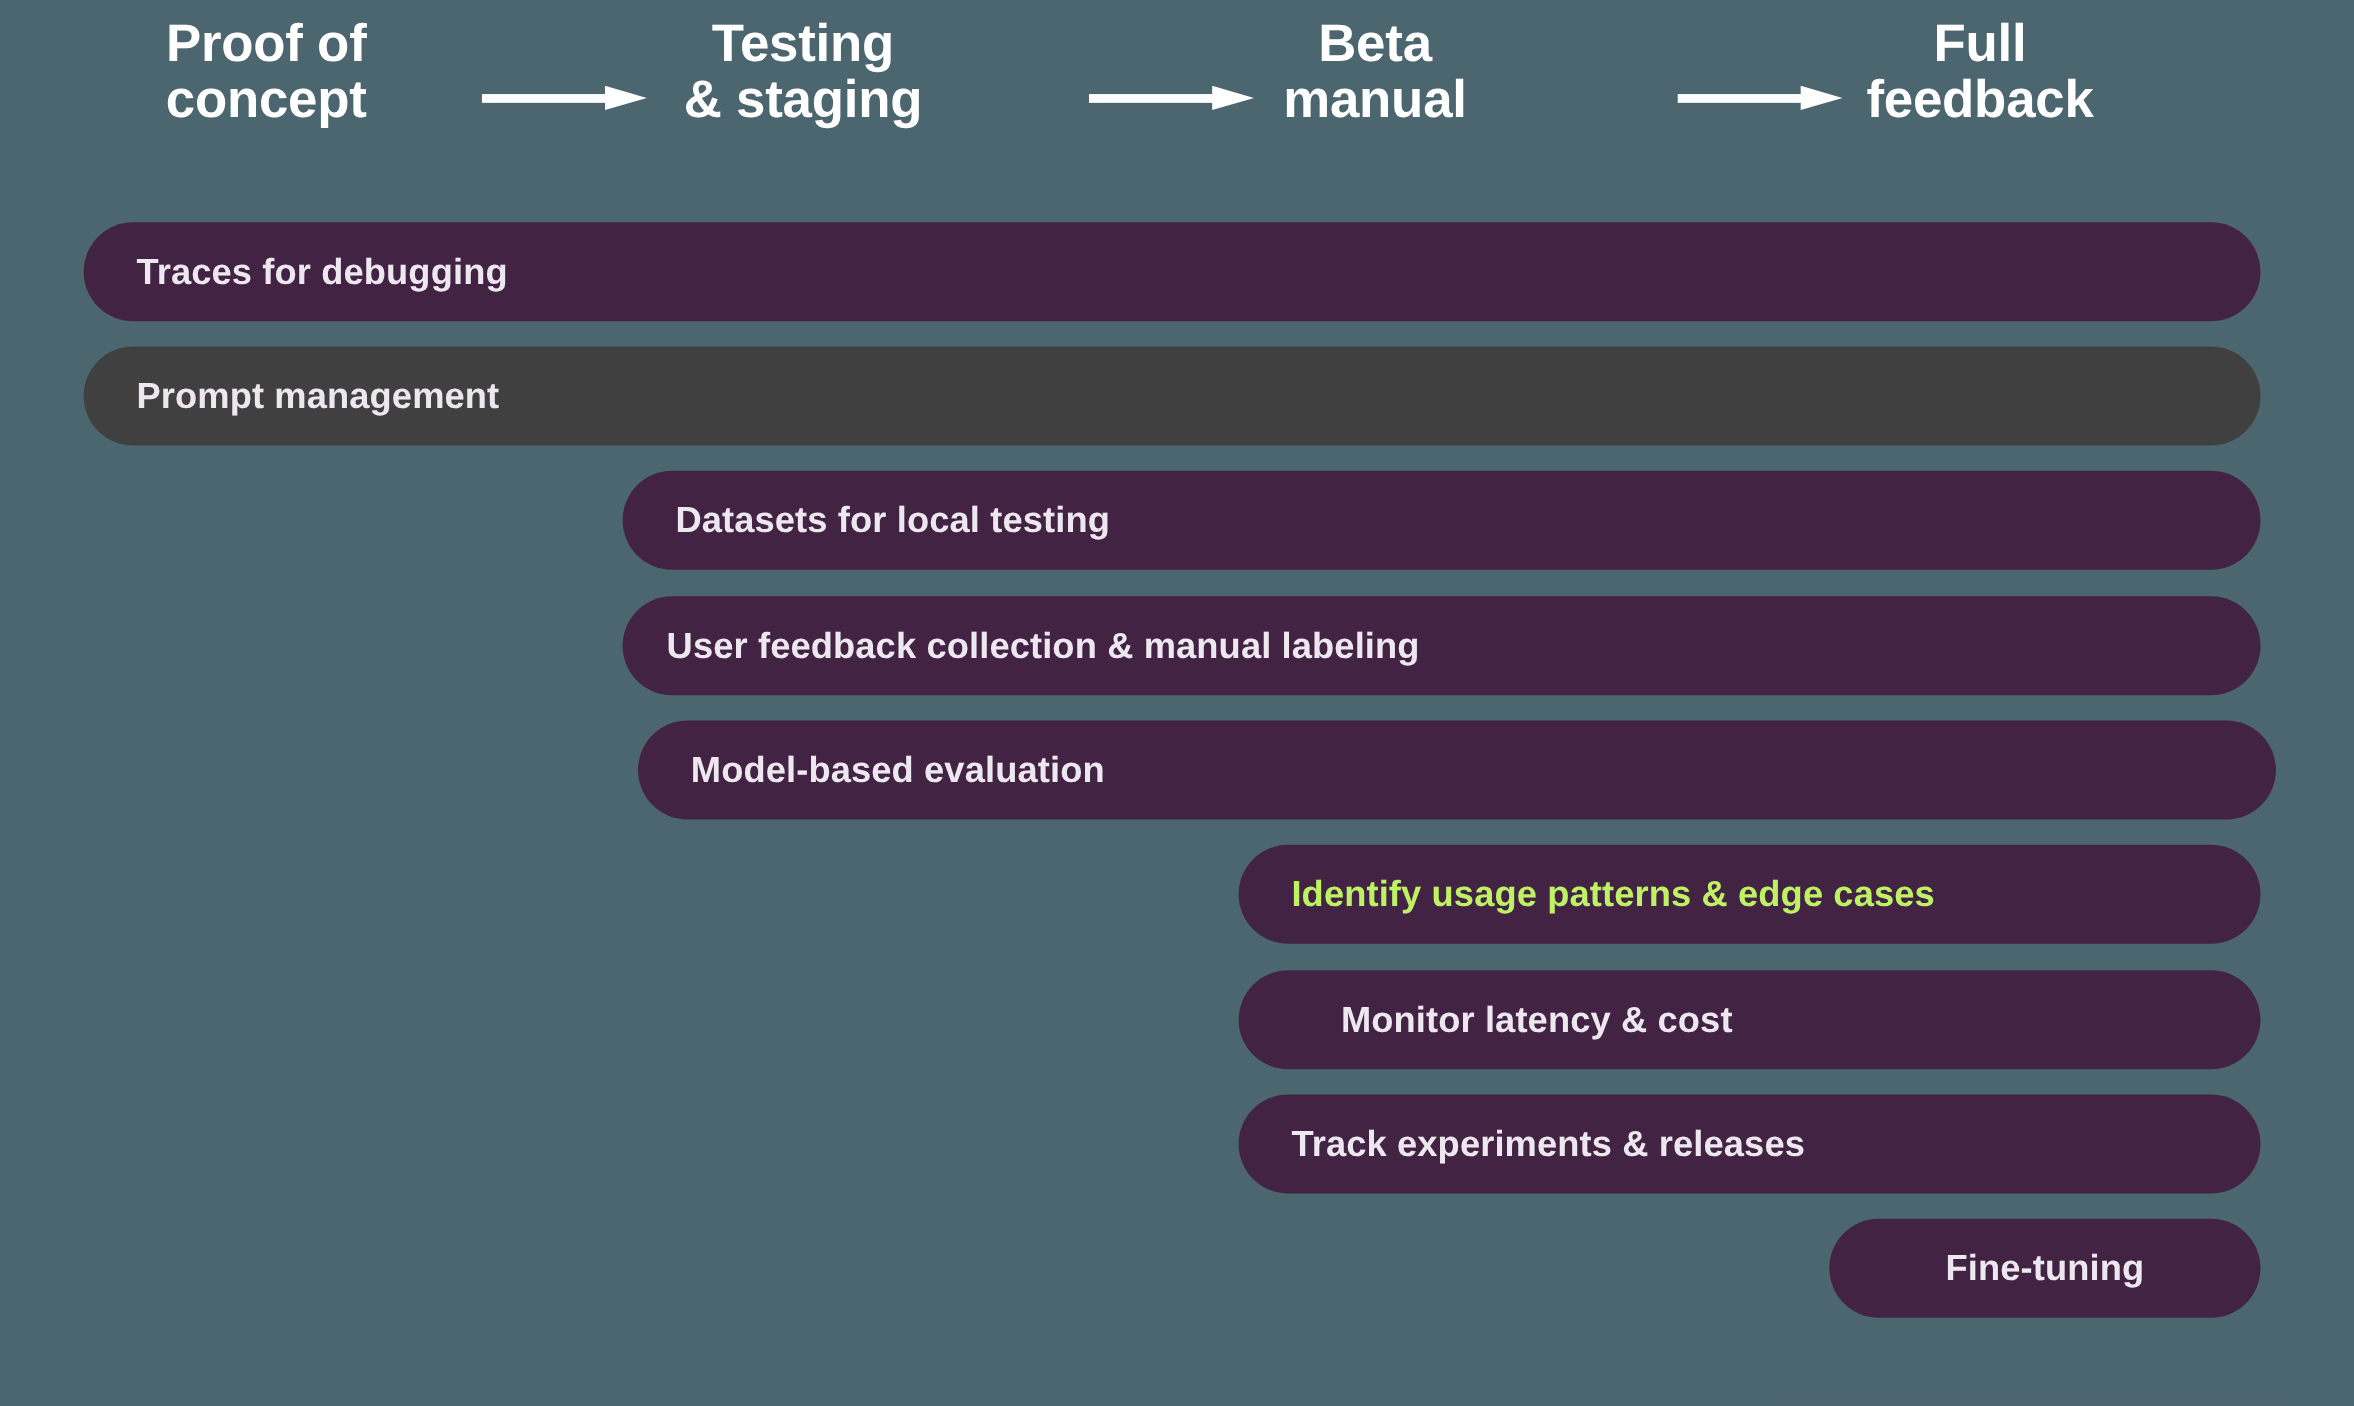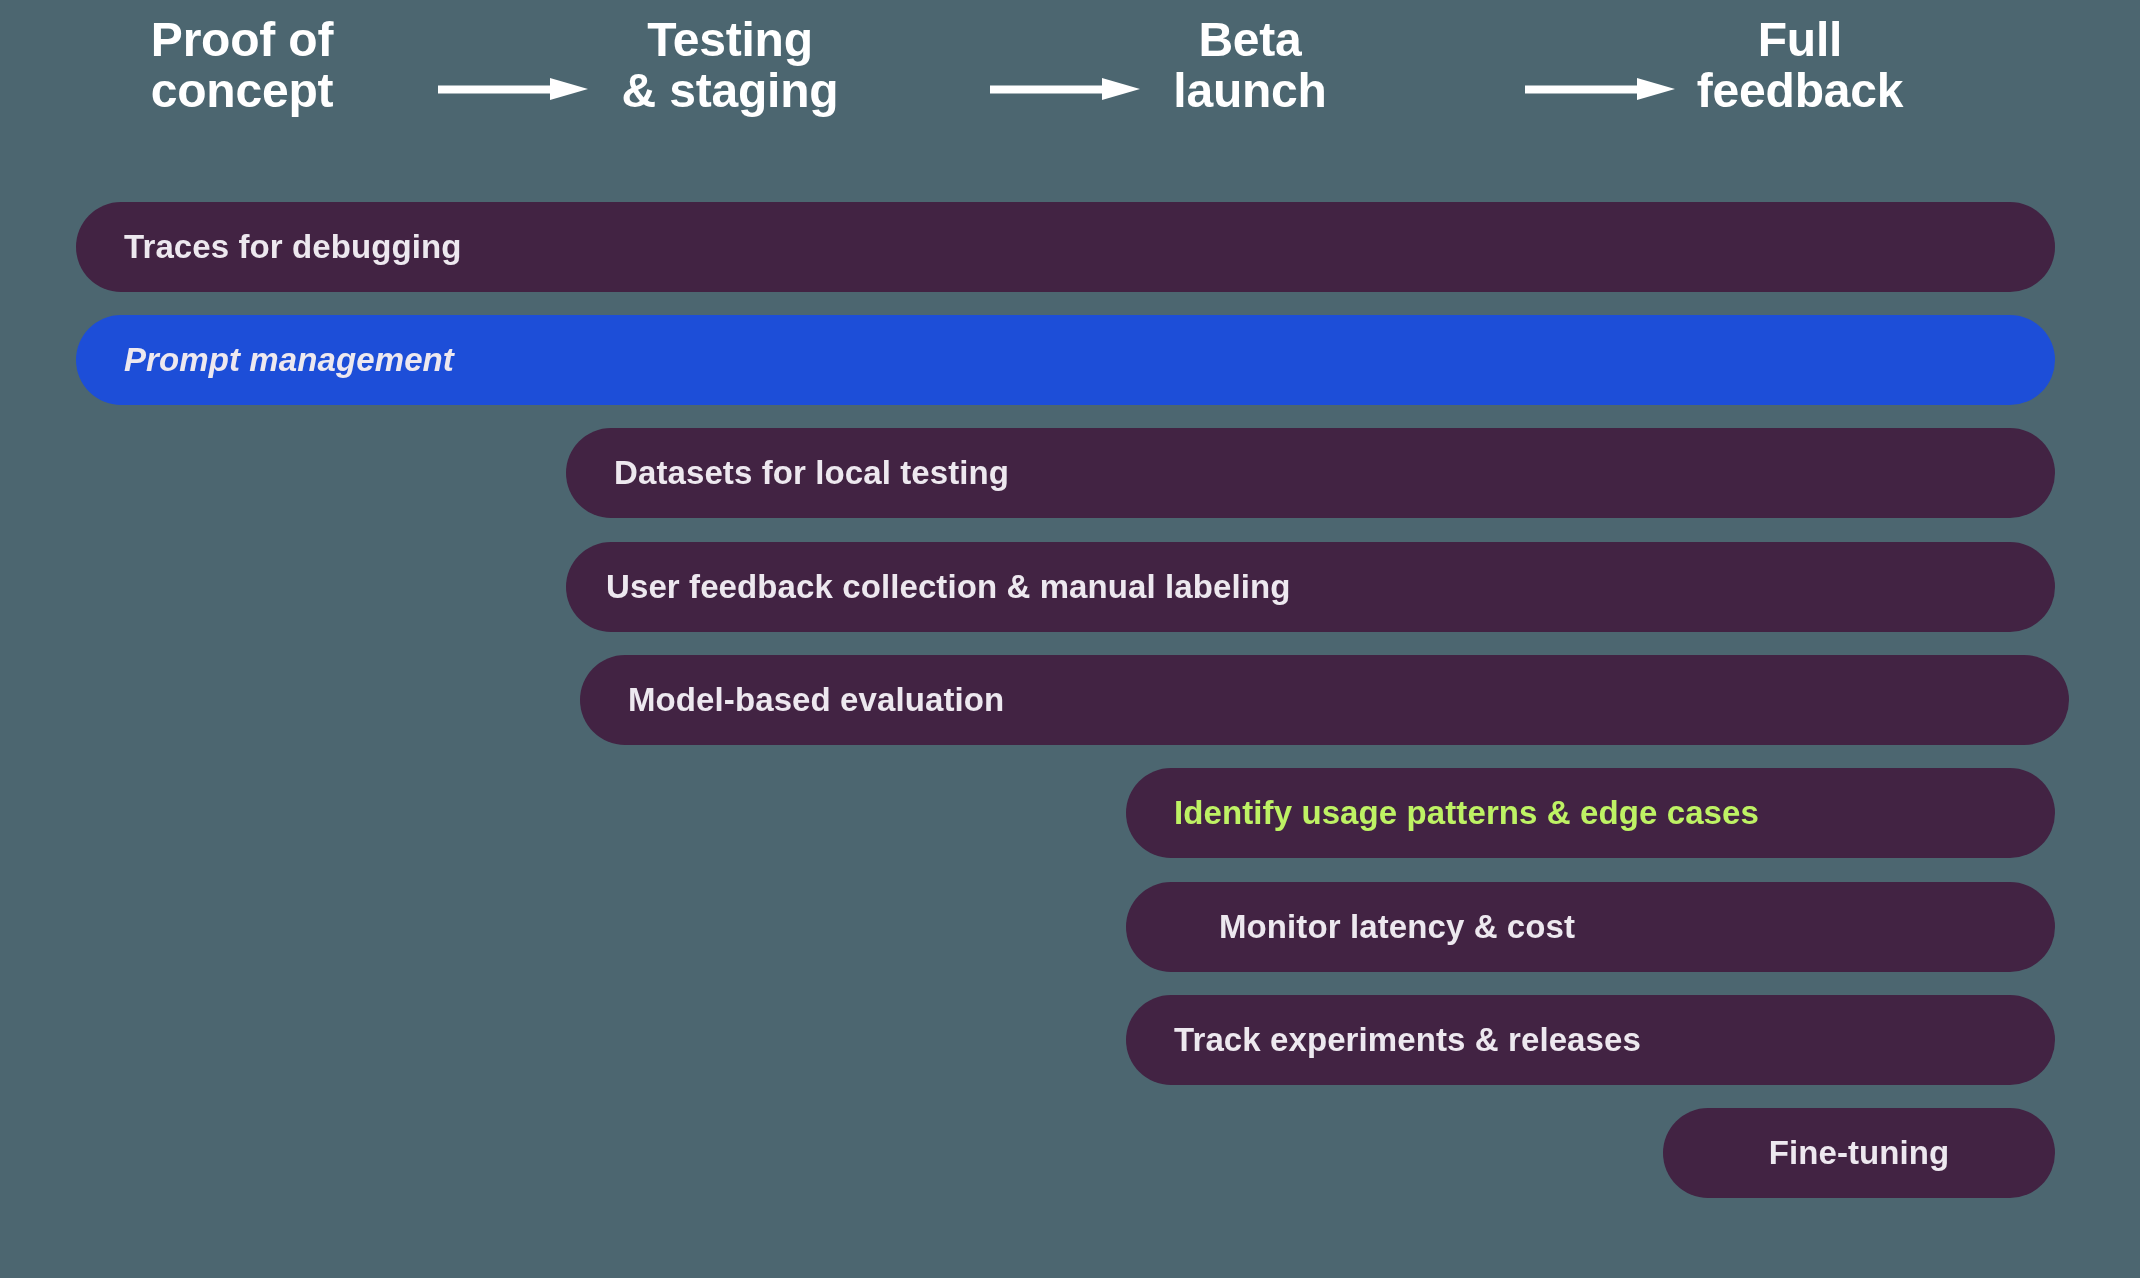--- a/index.html
+++ b/index.html
@@ -81,21 +81,21 @@
 
 <div id="stage" style="background: rgb(76, 102, 112); width: 2140px; height: 1278px;">
 
   <div class="header-row">
 
   <div class="stage-label s0">Proof of
 concept</div>
       <div class="stage-label s1">Testing
 &amp; staging</div>
       <div class="stage-label s2">Beta
-launch</div>
+manual</div>
       <div class="stage-label s3">Full
 feedback</div>
       <div class="arrow a0">
         <svg width="150" height="22" viewBox="0 0 150 22" aria-hidden="true">
           <rect x="0" y="7.5" width="118" height="8" fill="#ffffff"></rect>
           <polygon points="112,0 150,11 112,22" fill="#ffffff"></polygon>
         </svg>
       </div>
       <div class="arrow a1">
         <svg width="150" height="22" viewBox="0 0 150 22" aria-hidden="true">
@@ -109,21 +109,21 @@
           <polygon points="112,0 150,11 112,22" fill="#ffffff"></polygon>
         </svg>
       </div>
     </div>
 
   <div class="bars">
 
   <div class="bar align-left" style="left: 76px; top: 202px; width: 1979px; background: rgb(66, 35, 67); border-radius: 45px;">
         <span class="bar-label" style="color: rgb(237, 232, 239);">Traces for debugging</span>
       </div>
-      <div class="bar align-left" style="left: 76px; top: 315px; width: 1979px; background: #1d4ed8; border-radius: 45px; font-style: italic;">
+      <div class="bar align-left" style="left: 76px; top: 315px; width: 1979px; background: #404040; border-radius: 45px;">
         <span class="bar-label" style="color: rgb(237, 232, 239);">Prompt management</span>
       </div>
       <div class="bar align-left" style="left: 566px; top: 428px; width: 1489px; background: rgb(66, 35, 67); border-radius: 45px;">
         <span class="bar-label" style="color: rgb(237, 232, 239);">Datasets for local testing</span>
       </div>
       <div class="bar align-left" style="left: 566px; top: 542px; width: 1489px; background: rgb(66, 35, 67); border-radius: 45px;">
         <span class="bar-label" style="color: rgb(237, 232, 239); padding-left: 40px;">User feedback collection &amp; manual labeling</span>
       </div>
       <div class="bar align-left" style="left: 580px; top: 655px; width: 1489px; background: rgb(66, 35, 67); border-radius: 45px;">
         <span class="bar-label" style="color: rgb(237, 232, 239);">Model-based evaluation</span>

